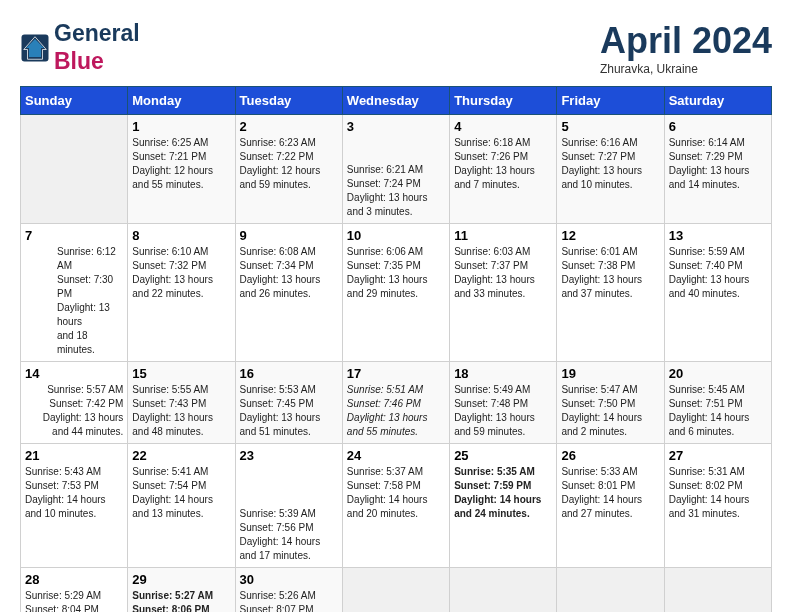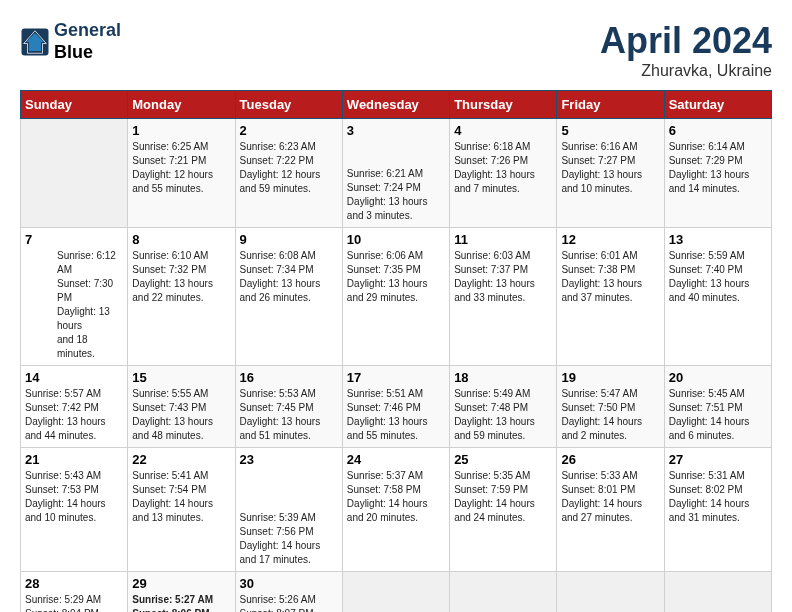--- a/index.html
+++ b/index.html
@@ -14,49 +14,49 @@
       display: flex;
       justify-content: space-between;
       align-items: flex-start;
       margin-bottom: 10px;
     }
     .logo {
       display: flex;
       align-items: center;
     }
     .logo-text {
-      font-size: 18px;
+      font-size: 23px;
       font-weight: bold;
       color: #1a3a5c;
       line-height: 1.2;
     }
     .logo-icon {
       width: 30px;
       height: 30px;
       margin-right: 4px;
     }
     .title-block {
-      text-align: right;
+      text-align: left;
     }
     .month-title {
       font-size: 36px;
       font-weight: bold;
       color: #1a3a5c;
     }
     .subtitle {
-      font-size: 16px;
+      font-size: 12px;
       color: #333;
     }
     table {
       width: 100%;
       border-collapse: collapse;
       font-size: 11px;
     }
     thead tr th {
-      background-color: #b91c1c;
+      background-color: #1d4ed8;
       color: #fff;
       padding: 6px 4px;
       text-align: left;
       font-size: 13px;
       border: 1px solid #1a5276;
     }
     tbody tr td {
       border: 1px solid #d0d0d0;
       vertical-align: top;
       padding: 4px;
@@ -91,21 +91,21 @@
 
 <div class="header">
   <div class="logo">
     <svg class="logo-icon" viewBox="0 0 40 40">
       <rect x="2" y="2" width="36" height="36" rx="4" fill="#1a3a5c"></rect>
       <polygon points="20,8 32,20 28,20 28,32 12,32 12,20 8,20" fill="#2980b9"></polygon>
       <polygon points="20,5 35,22 30,22 30,35 10,35 10,22 5,22" fill="none" stroke="#fff" stroke-width="1"></polygon>
     </svg>
     <div class="logo-text">
       <div>General</div>
-      <div style="color:#000000">Blue</div>
+      <div style="color:#be185d">Blue</div>
     </div>
   </div>
   <div class="title-block">
     <div class="month-title">April 2024</div>
     <div class="subtitle">Zhuravka, Ukraine</div>
   </div>
 </div>
 
 <table>
   <thead>
@@ -212,42 +212,42 @@
           <span class="day-num">13</span>
           <div class="day-info" style="white-space: pre-line;">Sunrise: 5:59 AM
 Sunset: 7:40 PM
 Daylight: 13 hours
 and 40 minutes.</div>
         </td>
       </tr>
       <tr>
         <td>
           <span class="day-num">14</span>
-          <div class="day-info" style="white-space: pre-line;">Sunrise: 5:57 AM
+          <div class="day-info" style="white-space: pre-line; text-align: right;">Sunrise: 5:57 AM
 Sunset: 7:42 PM
 Daylight: 13 hours
 and 44 minutes.</div>
         </td>
         <td>
           <span class="day-num">15</span>
           <div class="day-info" style="white-space: pre-line;">Sunrise: 5:55 AM
 Sunset: 7:43 PM
 Daylight: 13 hours
 and 48 minutes.</div>
         </td>
         <td>
           <span class="day-num">16</span>
           <div class="day-info" style="white-space: pre-line;">Sunrise: 5:53 AM
 Sunset: 7:45 PM
 Daylight: 13 hours
 and 51 minutes.</div>
         </td>
         <td>
           <span class="day-num">17</span>
-          <div class="day-info" style="white-space: pre-line;">Sunrise: 5:51 AM
+          <div class="day-info" style="white-space: pre-line; font-style: italic;">Sunrise: 5:51 AM
 Sunset: 7:46 PM
 Daylight: 13 hours
 and 55 minutes.</div>
         </td>
         <td>
           <span class="day-num">18</span>
           <div class="day-info" style="white-space: pre-line;">Sunrise: 5:49 AM
 Sunset: 7:48 PM
 Daylight: 13 hours
 and 59 minutes.</div>
@@ -291,21 +291,21 @@
         </td>
         <td>
           <span class="day-num">24</span>
           <div class="day-info" style="white-space: pre-line;">Sunrise: 5:37 AM
 Sunset: 7:58 PM
 Daylight: 14 hours
 and 20 minutes.</div>
         </td>
         <td>
           <span class="day-num">25</span>
-          <div class="day-info" style="white-space: pre-line;">Sunrise: 5:35 AM
+          <div class="day-info" style="white-space: pre-line; font-weight: bold;">Sunrise: 5:35 AM
 Sunset: 7:59 PM
 Daylight: 14 hours
 and 24 minutes.</div>
         </td>
         <td>
           <span class="day-num">26</span>
           <div class="day-info" style="white-space: pre-line;">Sunrise: 5:33 AM
 Sunset: 8:01 PM
 Daylight: 14 hours
 and 27 minutes.</div>

